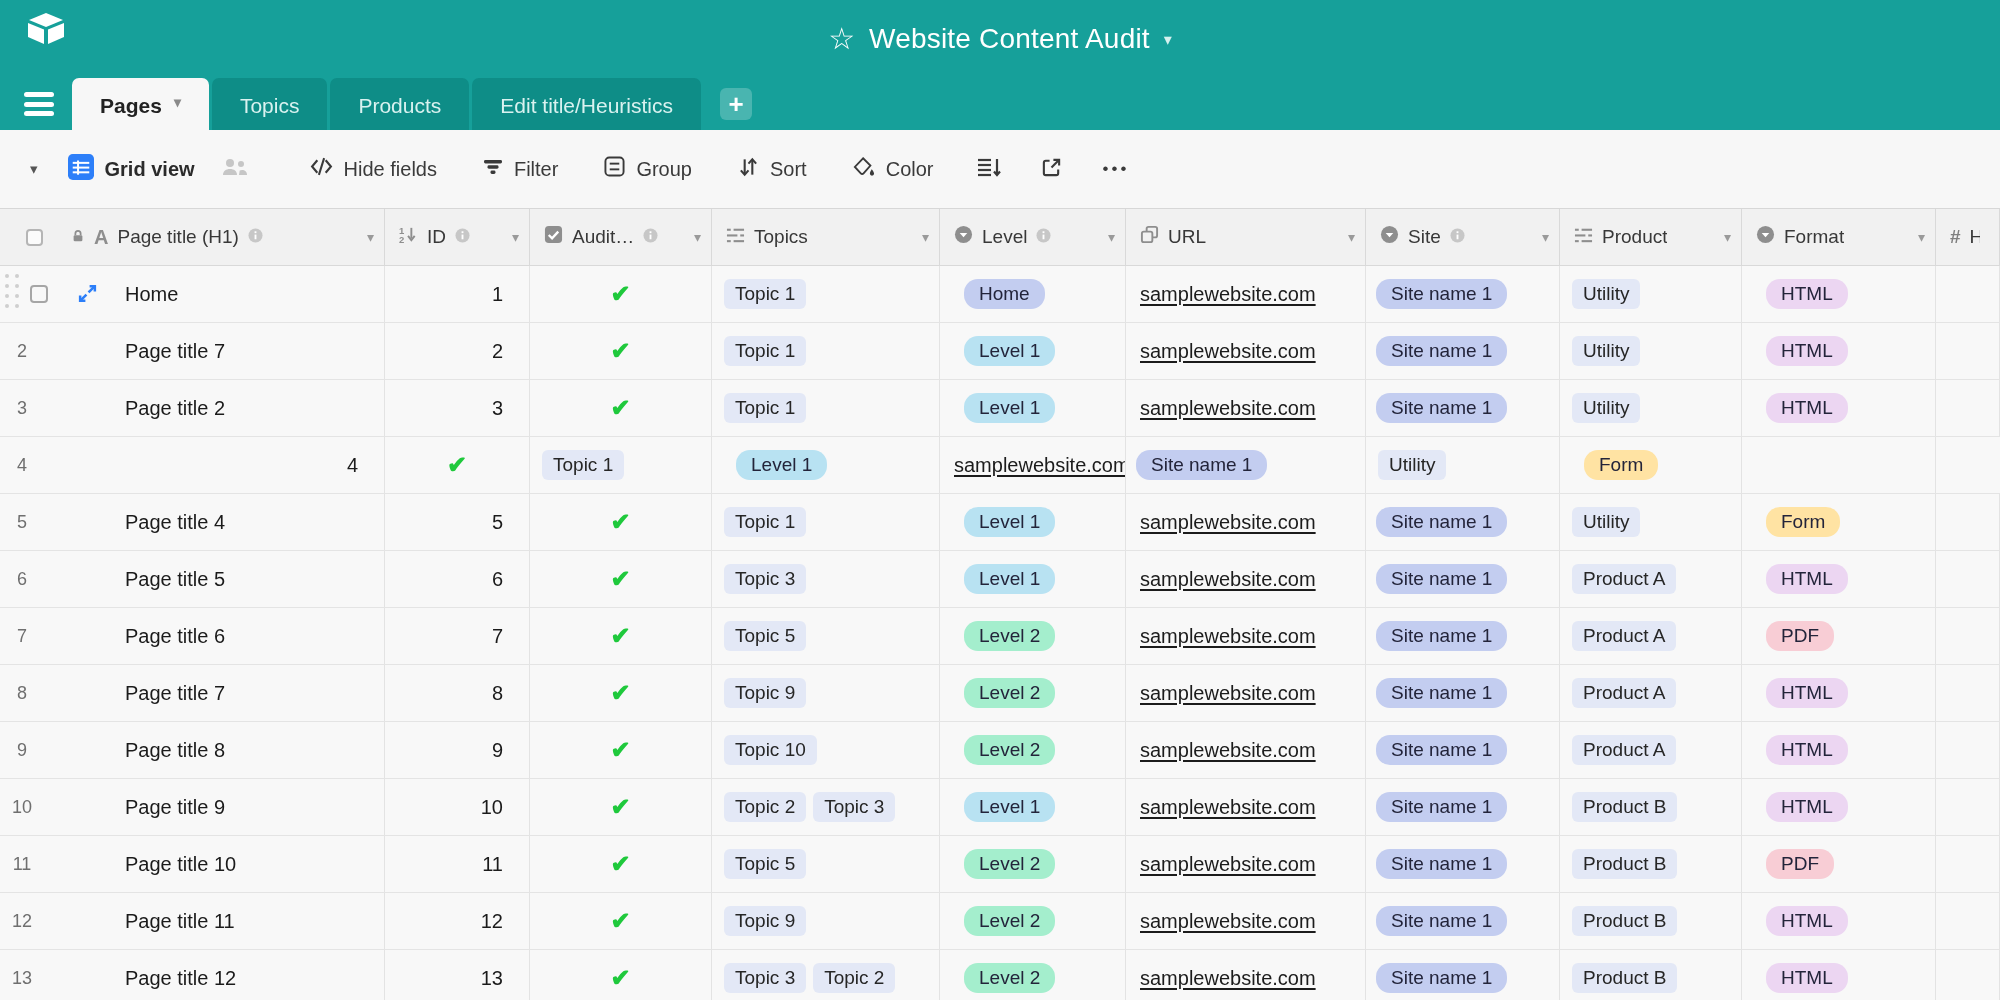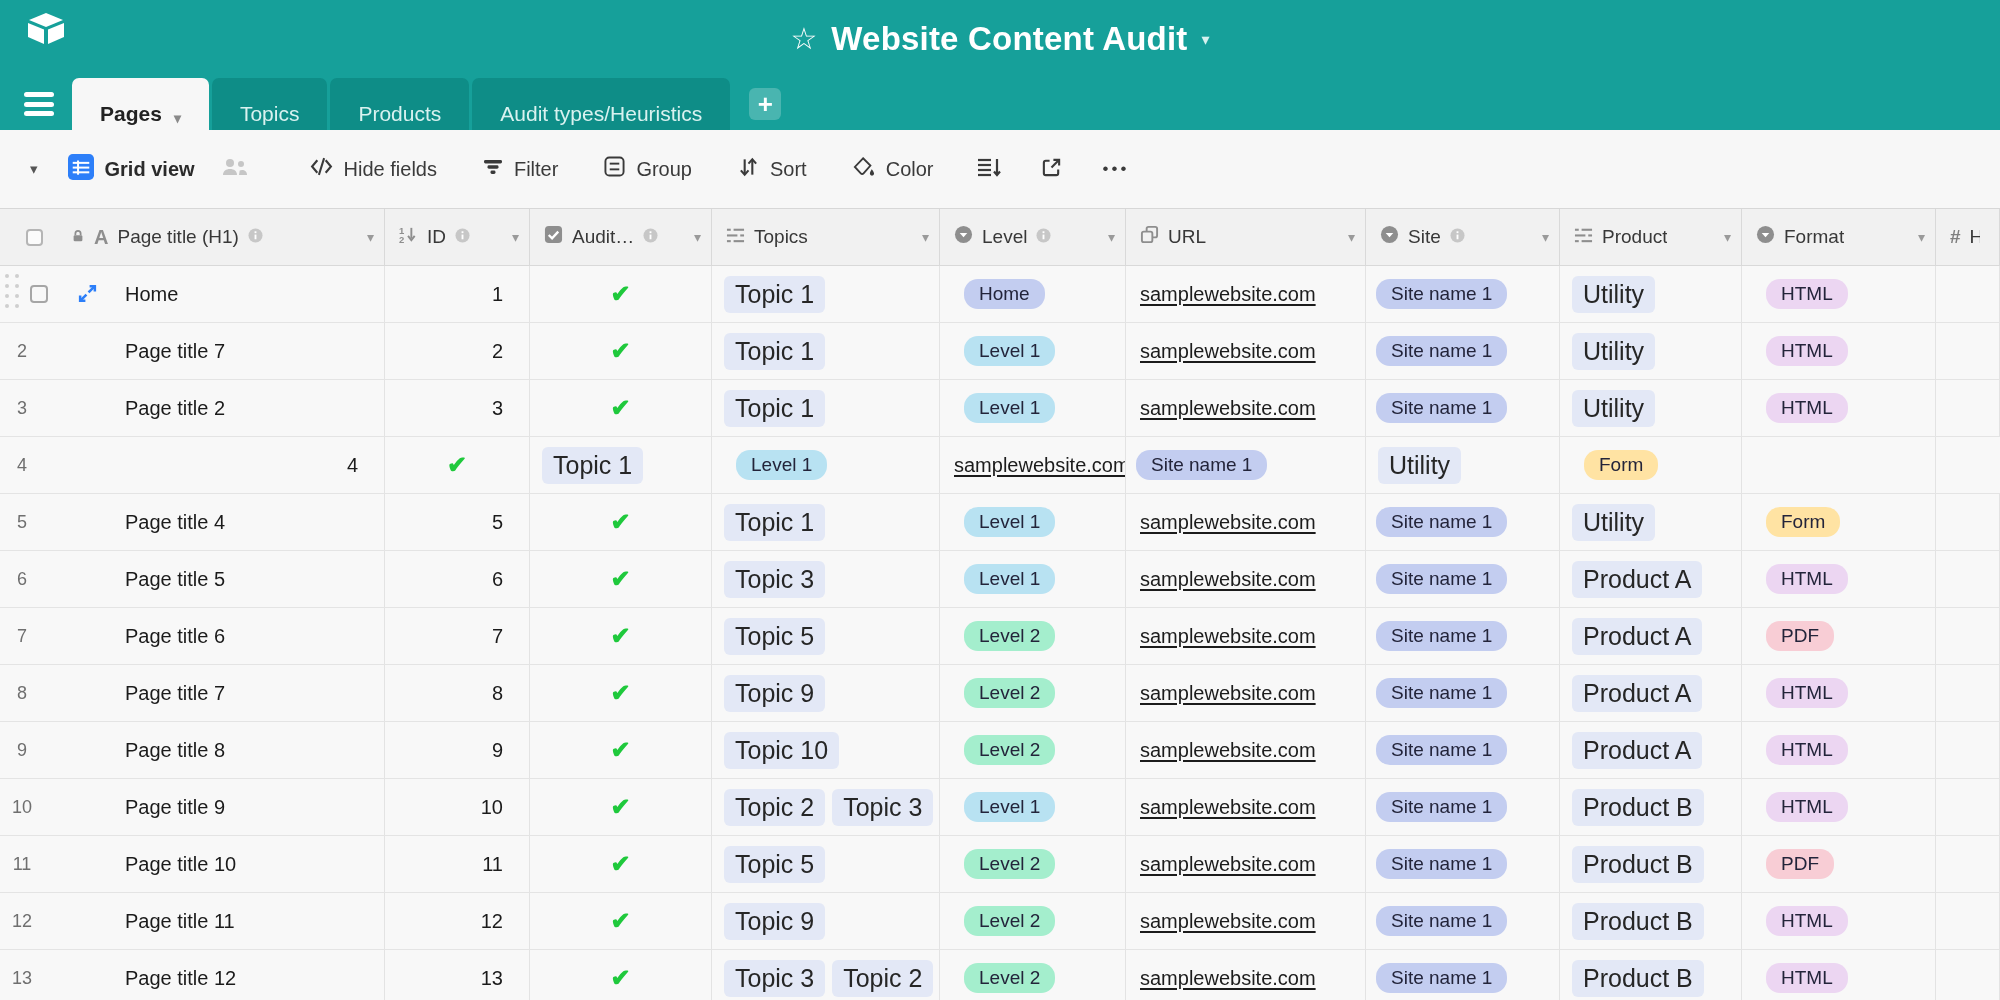--- a/index.html
+++ b/index.html
@@ -4,29 +4,29 @@
 <style>
   * { margin:0; padding:0; box-sizing:border-box; }
   html,body { width:2000px; height:1000px; overflow:hidden; }
   body { font-family:"Liberation Sans", sans-serif; background:#fff; }
 
   
   .topbar { position:relative; height:78px; background:#16a09a; display:flex; align-items:center; }
   .logo { position:absolute; left:26px; top:12px; }
   .title-wrap { position:absolute; left:0; right:0; top:0; height:78px; display:flex; align-items:center; justify-content:center; gap:14px; }
   .star { color:#fff; font-size:30px; line-height:1; cursor:pointer; }
-  .base-title { color:#fff; font-size:33px; font-weight:700; letter-spacing:.2px; }
+  .base-title { color:#fff; font-size:28px; font-weight:400; letter-spacing:.2px; }
   .title-caret { color:#d6f1ef; font-size:16px; }
 
   
   .tabbar { height:52px; background:#16a09a; display:flex; align-items:flex-end; }
   .hamburger { width:30px; height:24px; margin:0 18px 14px 24px; display:flex; flex-direction:column; justify-content:space-between; cursor:pointer; }
   .hamburger i { display:block; height:5px; border-radius:3px; background:#fff; }
   .tabs { display:flex; align-items:flex-end; height:52px; }
-  .tab { height:52px; display:flex; align-items:flex-end; padding:4px 28px; font-size:21px; border-radius:7px 7px 0 0; margin-right:3px; cursor:pointer; white-space:nowrap; }
+  .tab { height:52px; display:flex; align-items:flex-start; padding:16px 28px; font-size:21px; border-radius:7px 7px 0 0; margin-right:3px; cursor:pointer; white-space:nowrap; }
   .tab.inactive { background:#0e8d87; color:#d9f2f0; }
   .tab.active { background:#f7f7f7; color:#222; font-weight:700; gap:12px; }
   .tab.active .tab-caret { color:#8a8a8a; font-size:14px; }
   .add-tab { width:32px; height:32px; margin:0 0 10px 16px; border-radius:6px; background:rgba(255,255,255,.22); color:#fff; font-size:26px; font-weight:700; display:flex; align-items:center; justify-content:center; cursor:pointer; line-height:1; }
 
   
   .toolbar { height:78px; background:#f7f7f7; display:flex; align-items:center; padding-left:30px; }
   .tb-caret { color:#555; font-size:15px; }
   .tool-btn { display:flex; align-items:center; gap:11px; background:none; border:none; font-family:inherit; font-size:20px; color:#3a3a3a; cursor:pointer; white-space:nowrap; }
   .view-btn { margin-left:30px; font-weight:700; color:#2b2b2b; }
@@ -53,21 +53,21 @@
   .rownum { width:44px; text-align:center; color:#6f6f6f; font-size:18px; }
   .dots { position:absolute; left:5px; top:8px; display:grid; grid-template-columns:4px 4px; grid-auto-rows:4px; gap:6px 6px; }
   .dots i { width:4px; height:4px; border-radius:50%; background:#cfcfcf; }
   .row-checkbox { width:18px; height:18px; border:2px solid #a6a6a6; border-radius:4px; background:#f8f8f8; margin-left:30px; cursor:pointer; }
   .cell.c-title { padding-left:68px; font-size:20px; color:#1b1b1b; position:relative; cursor:pointer; }
   .expand { position:absolute; left:20px; top:17px; cursor:pointer; }
   .cell.c-id { justify-content:flex-end; padding-right:26px; font-size:20px; color:#1b1b1b; cursor:pointer; }
   .cell.c-audit { justify-content:center; cursor:pointer; }
   .audit-check { color:#1fc93c; font-size:24px; font-weight:700; }
   .cell.c-topics, .cell.c-product { padding-left:12px; gap:7px; cursor:pointer; }
-  .tag { background:#e3e8f6; border-radius:6px; padding:4px 11px; font-size:25px; color:#262626; white-space:nowrap; }
+  .tag { background:#e3e8f6; border-radius:6px; padding:4px 11px; font-size:19px; color:#262626; white-space:nowrap; }
   .cell.c-level, .cell.c-format { padding-left:24px; cursor:pointer; }
   .pill { border-radius:14px; padding:4px 15px; font-size:19px; color:#23243a; white-space:nowrap; }
   .cell.c-url { padding-left:14px; cursor:pointer; }
   .url-link { font-size:20px; color:#1c1c1c; text-decoration:underline; text-underline-offset:3px; cursor:pointer; }
   .cell.c-site { padding-left:10px; cursor:pointer;align-items:center; }
   .cell.c-h { cursor:pointer; }
 </style>
 </head>
 <body>
 
@@ -99,21 +99,21 @@
           <span>Pages</span>
           <span class="tab-caret">▾</span>
         </div>
         <div class="tab inactive">
           <span>Topics</span>
         </div>
         <div class="tab inactive">
           <span>Products</span>
         </div>
         <div class="tab inactive">
-          <span>Audit types/Heuristics</span>
+          <span>Edit title/Heuristics</span>
         </div>
       </div>
     <div class="add-tab">
         <span>+</span>
       </div>
   </nav>
 
   <div class="toolbar">
     <span class="tb-caret">▾</span>
 

